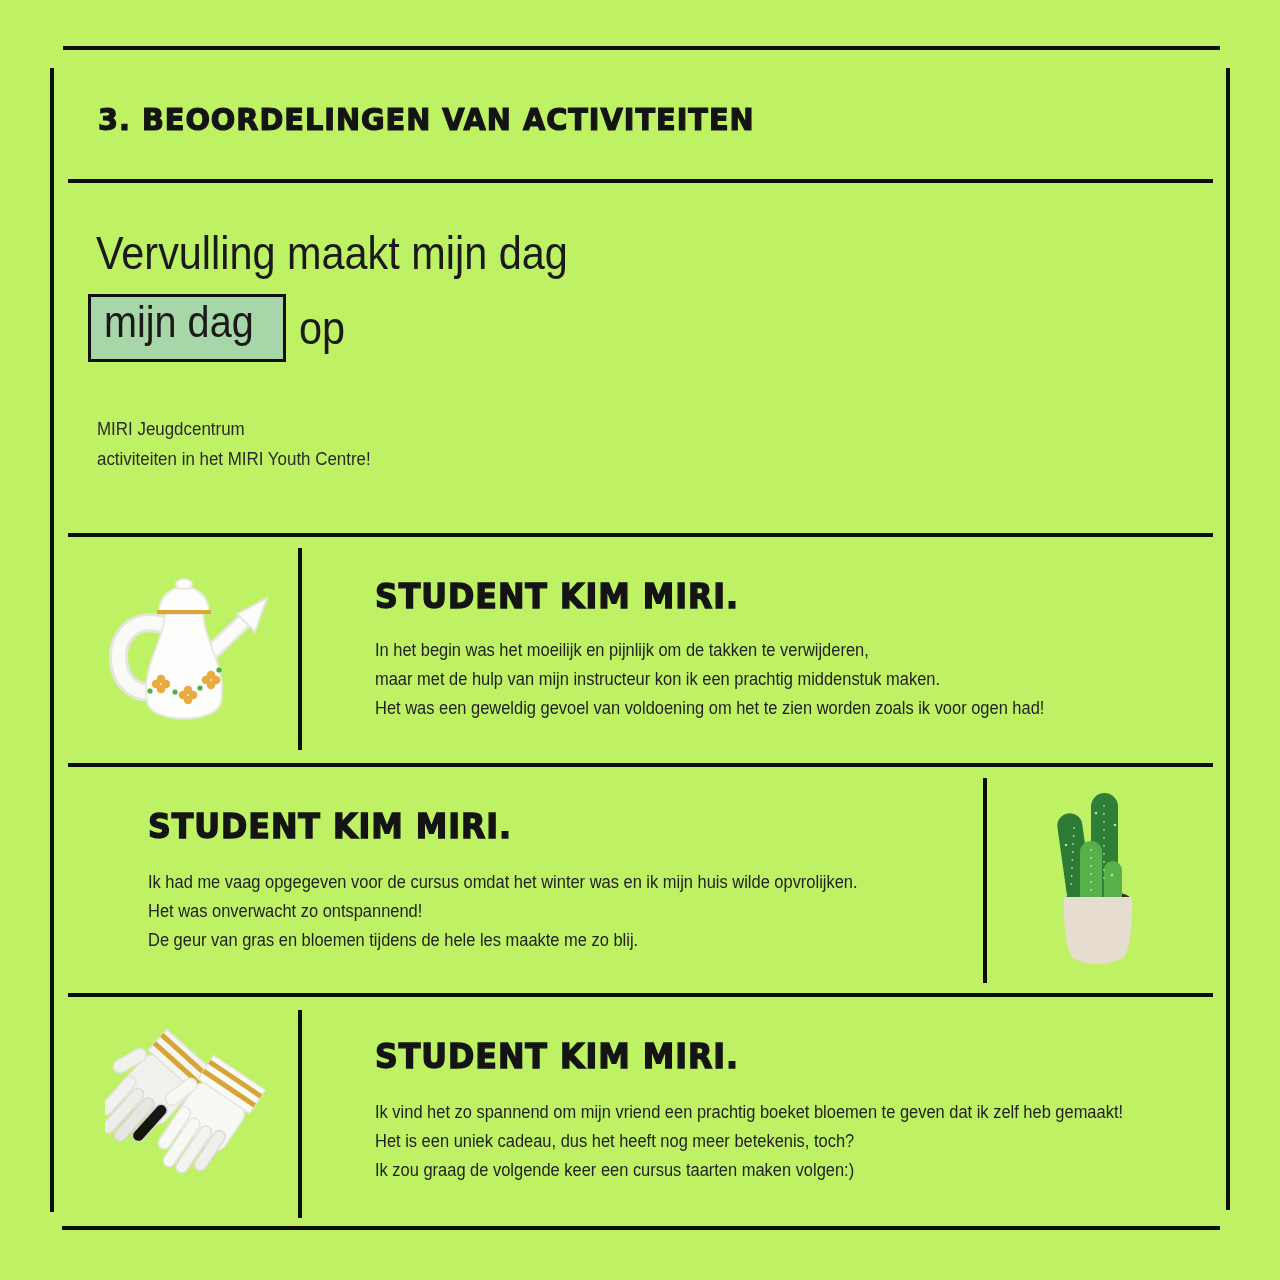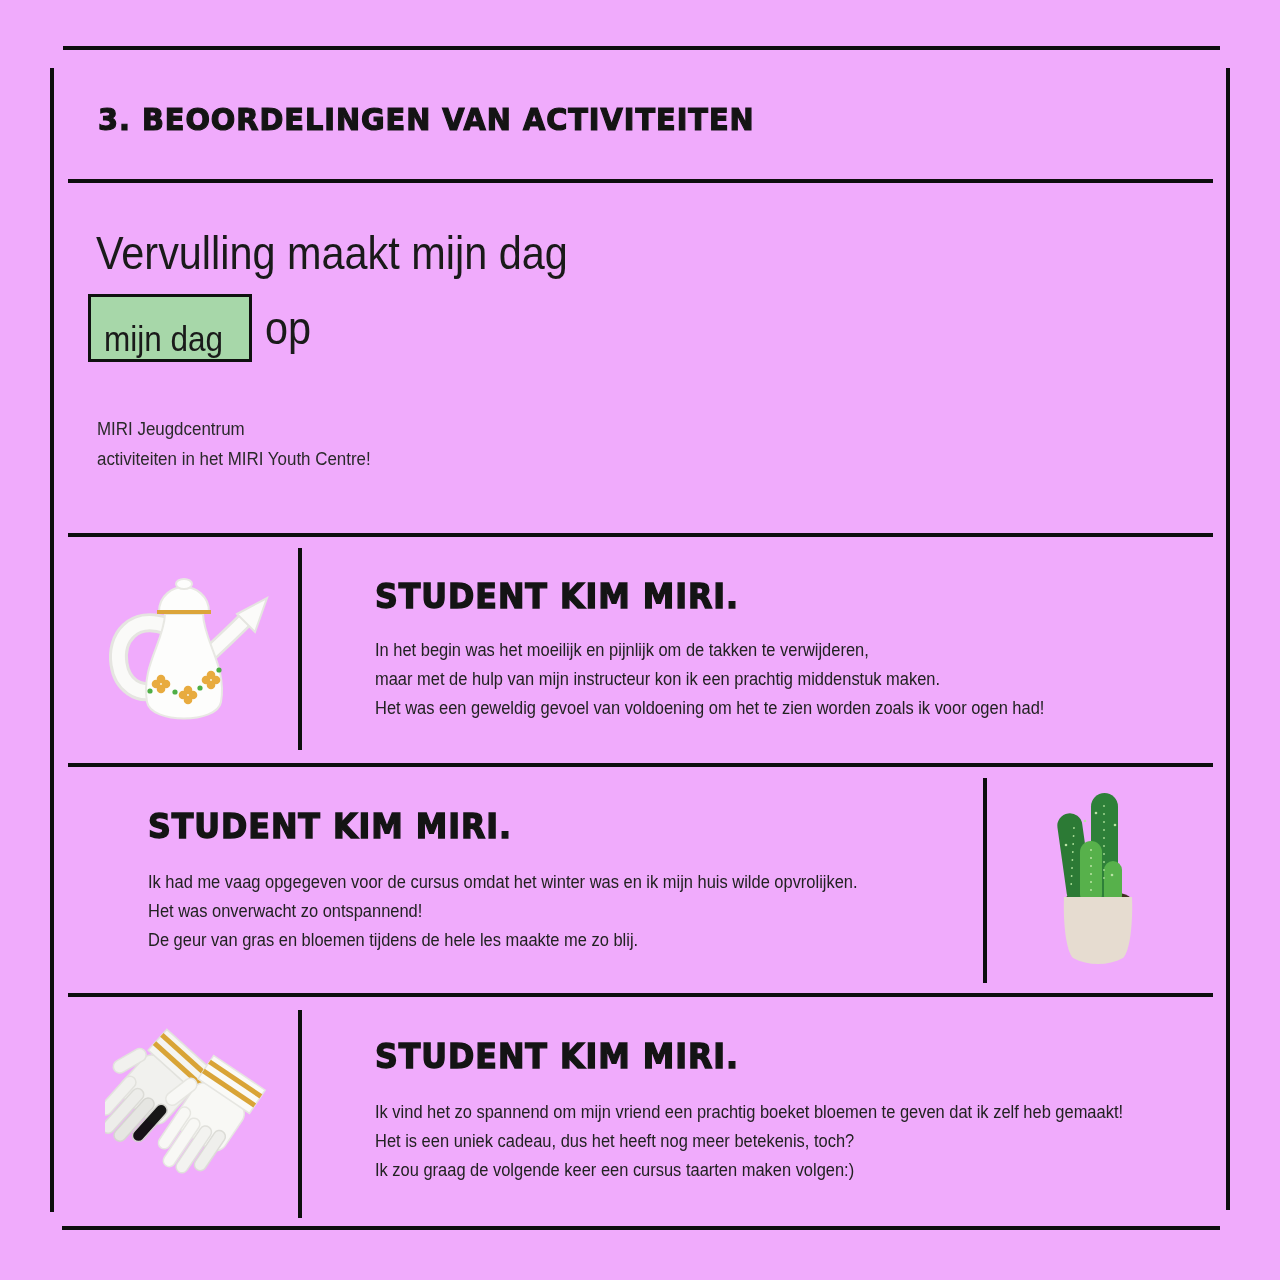--- a/index.html
+++ b/index.html
@@ -1,33 +1,33 @@
 <!DOCTYPE html>
 <html><head>
 <meta charset="utf-8">
 <style>
   html,body{margin:0;padding:0;background:#fdfdfb;}
   .page{
-    position:relative;width:1280px;height:1280px;background:#f0abfc;overflow:hidden;
+    position:relative;width:1280px;height:1280px;background:#bef264;overflow:hidden;
     font-family:"Liberation Sans",sans-serif;color:#1c1c1c;
   }
   .line{position:absolute;background:#0e0e0e;}
   .condensed{transform:scaleX(0.94);transform-origin:left top;white-space:nowrap;}
   .display{
     font-family:"DejaVu Sans",sans-serif;font-weight:bold;color:#141414;
     -webkit-text-stroke:1.4px #141414;letter-spacing:1px;white-space:nowrap;
     transform:scaleX(0.96);transform-origin:left top;
   }
   .page-header{position:absolute;left:98px;top:102px;font-size:30px;-webkit-text-stroke:1.2px #141414;}
   .hero-title{position:absolute;left:96px;top:226px;font-size:46px;font-weight:400;color:#1a1a1a;transform:scaleX(0.9);}
   .hero-row{position:absolute;left:88px;top:294px;display:flex;align-items:center;gap:13px;}
   .hl-box{
-    display:inline-flex;align-items:flex-end;height:62px;padding:0 13px;
+    display:inline-flex;align-items:flex-start;height:62px;padding:0 13px;
     background:#a7d7a9;border:3.5px solid #101010;
-    font-size:35px;font-weight:400;color:#1a1a1a;
+    font-size:44px;font-weight:400;color:#1a1a1a;
   }
   .hl-box span,.tail span{display:inline-block;transform:scaleX(0.9);transform-origin:left center;white-space:nowrap;}
   .tail{font-size:46px;color:#1a1a1a;text-align:right;}
   .hero-sub{position:absolute;left:97px;top:414px;font-size:18px;line-height:30px;color:#2a2a2a;}
   .sec-heading{position:absolute;font-size:33px;}
   .para{position:absolute;font-size:17.5px;line-height:29px;color:#222;}
   .para div{white-space:nowrap;}
   .vdiv{position:absolute;width:3.5px;background:#0e0e0e;}
   .illus{position:absolute;}
 </style>

